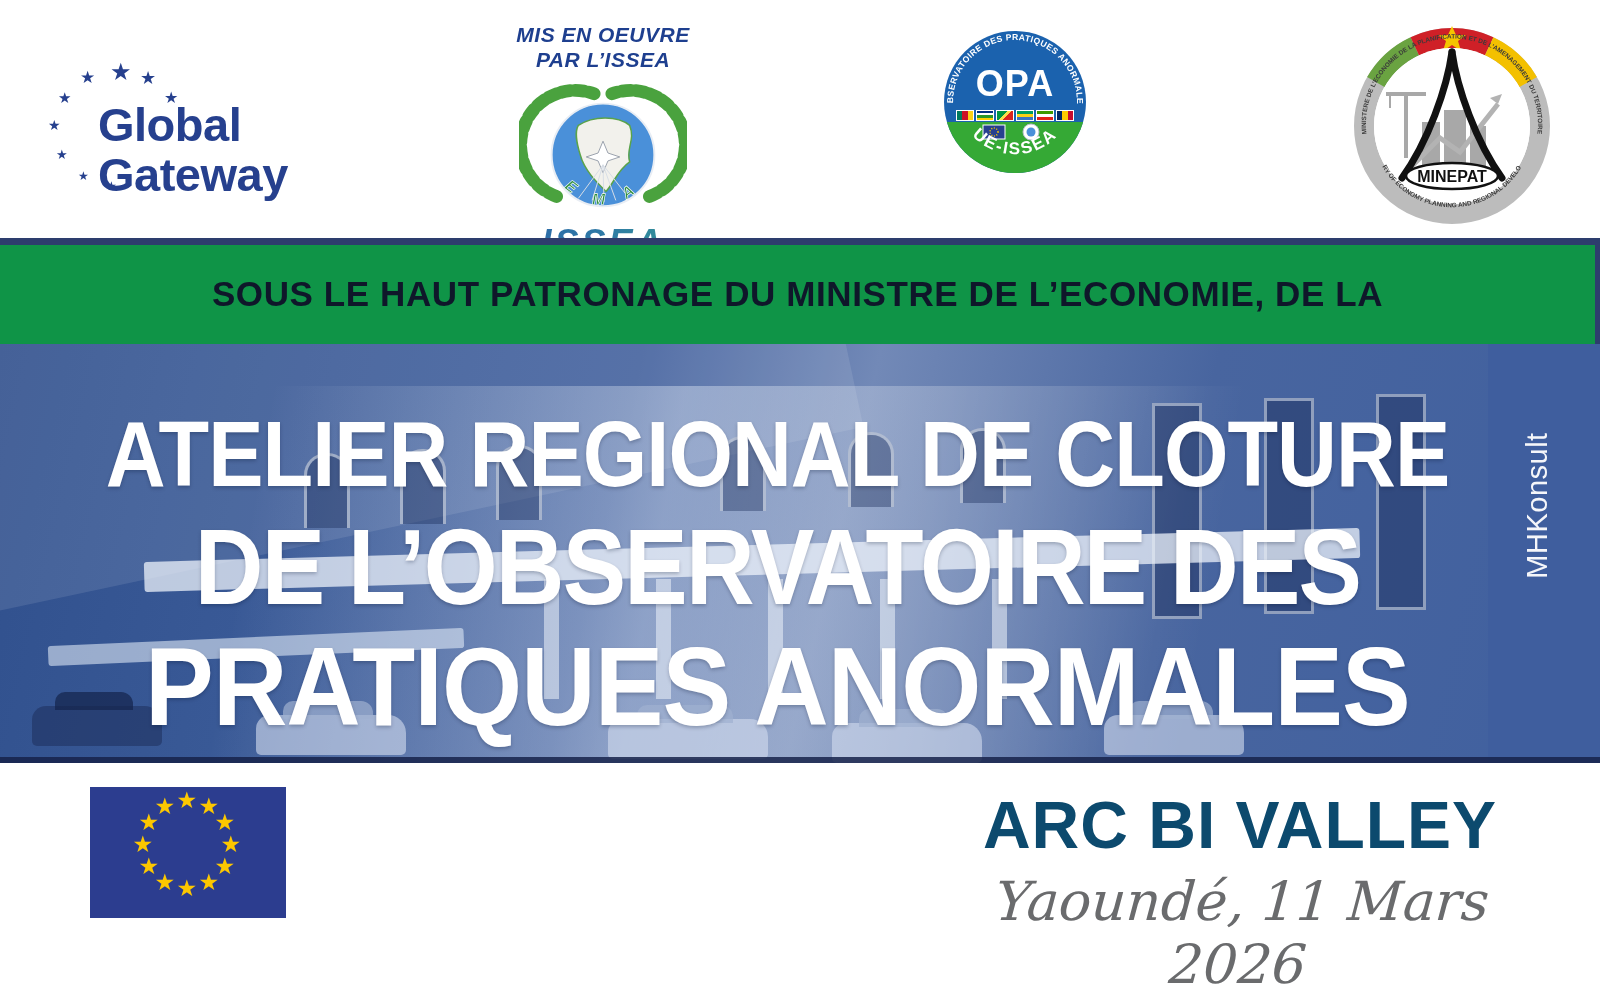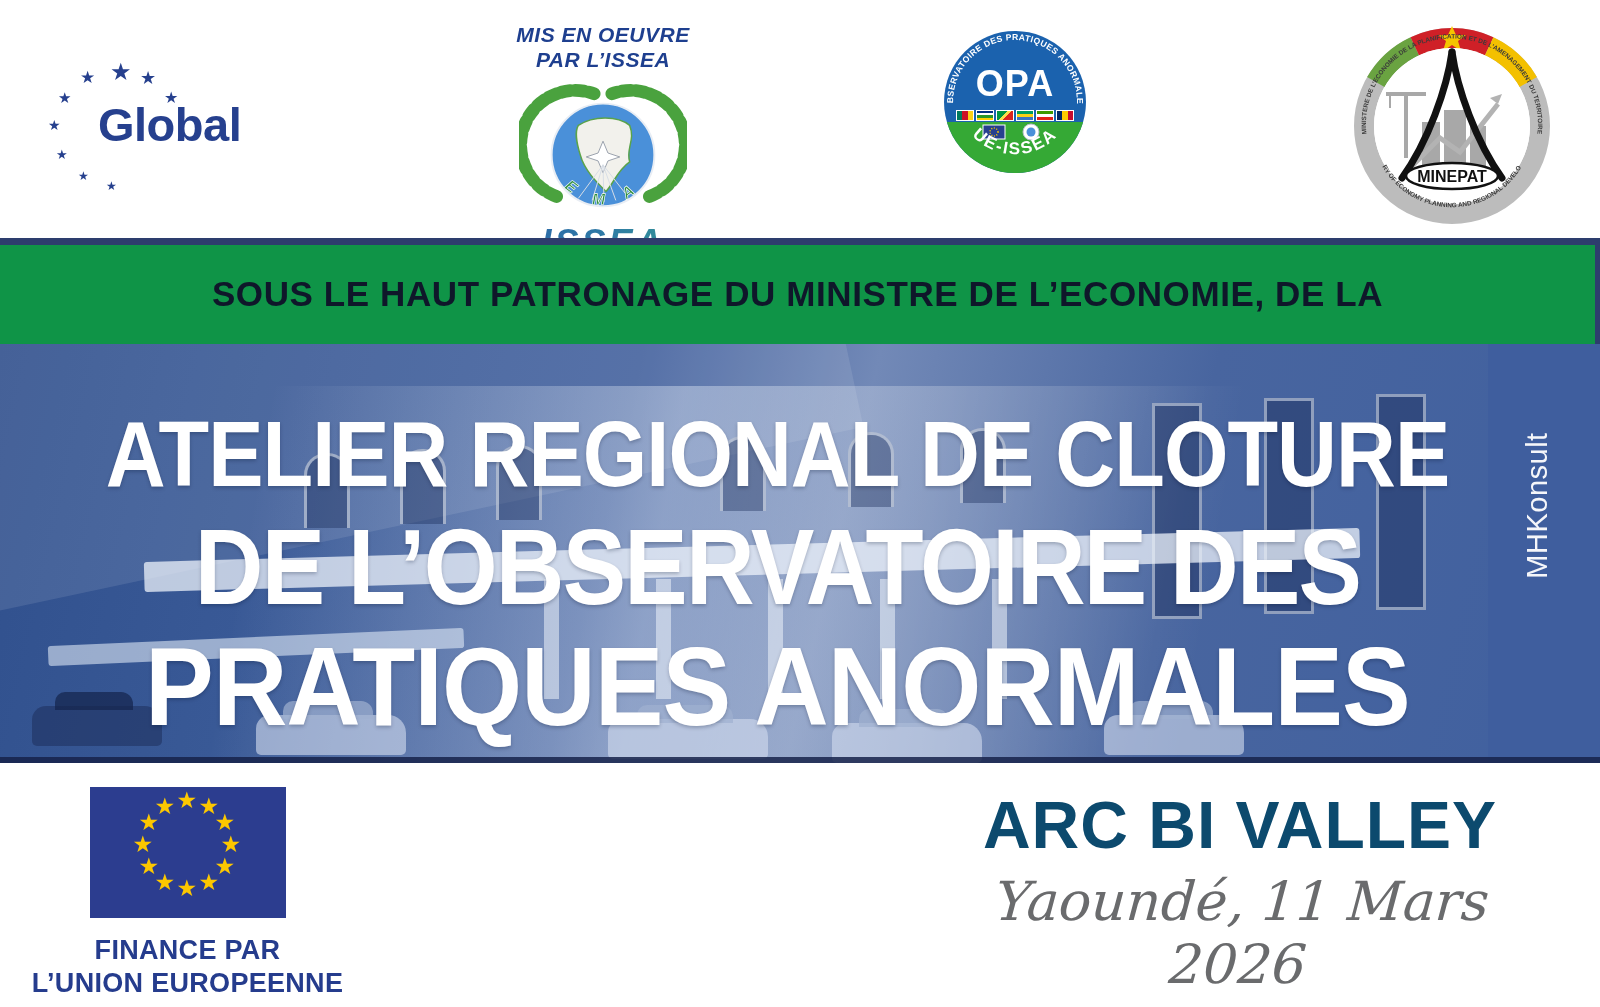--- a/index.html
+++ b/index.html
@@ -125,20 +125,21 @@
       <span class="gg-star" style="left:102px;top:17px;font-size:18px;"></span>
       <span class="gg-star" style="left:126px;top:38px;font-size:16px;"></span>
       <span class="gg-star" style="left:42px;top:17px;font-size:17px;"></span>
       <span class="gg-star" style="left:20px;top:38px;font-size:15px;"></span>
       <span class="gg-star" style="left:10px;top:66px;font-size:14px;"></span>
       <span class="gg-star" style="left:18px;top:96px;font-size:13px;"></span>
       <span class="gg-star" style="left:40px;top:118px;font-size:12px;"></span>
       <span class="gg-star" style="left:68px;top:128px;font-size:12px;"></span>
       <div class="gg-text">
         <div>Global</div>
+        <div>Gateway</div>
       </div>
     </div>
 
     <div class="issea-block">
       <div class="issea-caption">
         <div>MIS EN OEUVRE</div>
         <div>PAR L’ISSEA</div>
       </div>
       <svg class="issea-logo" width="168" height="158" viewBox="0 0 170 160">
         <defs>
@@ -292,24 +293,20 @@
         <span class="eu-star"></span>
         <span class="eu-star"></span>
         <span class="eu-star"></span>
         <span class="eu-star"></span>
         <span class="eu-star"></span>
         <span class="eu-star"></span>
         <span class="eu-star"></span>
         <span class="eu-star"></span>
         <span class="eu-star"></span>
       </div>
-      <div class="eu-caption">
-        <div>FINANCE PAR</div>
-        <div>L’UNION EUROPEENNE</div>
-      </div>
     </div>
 
     <div class="venue">
       <div class="venue-l2">ARC BI VALLEY</div>
       <div class="venue-l3">Yaoundé, 11 Mars 2026</div>
     </div>
   </div>
 
 </div>
 

